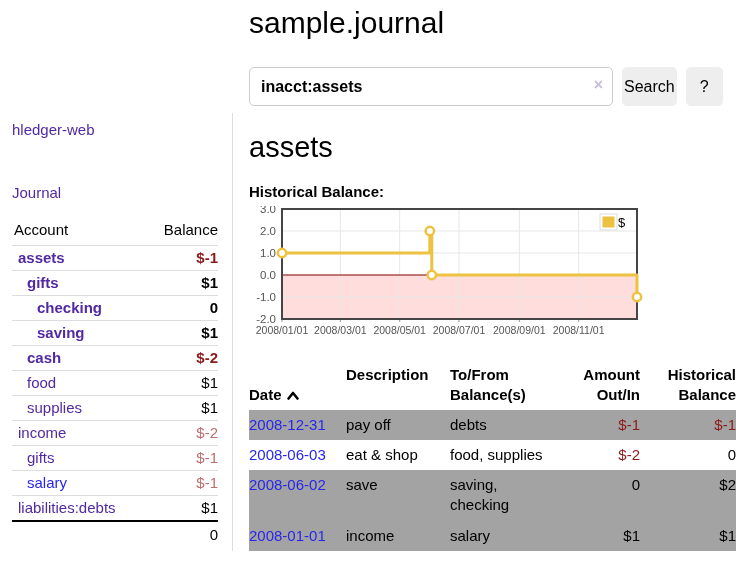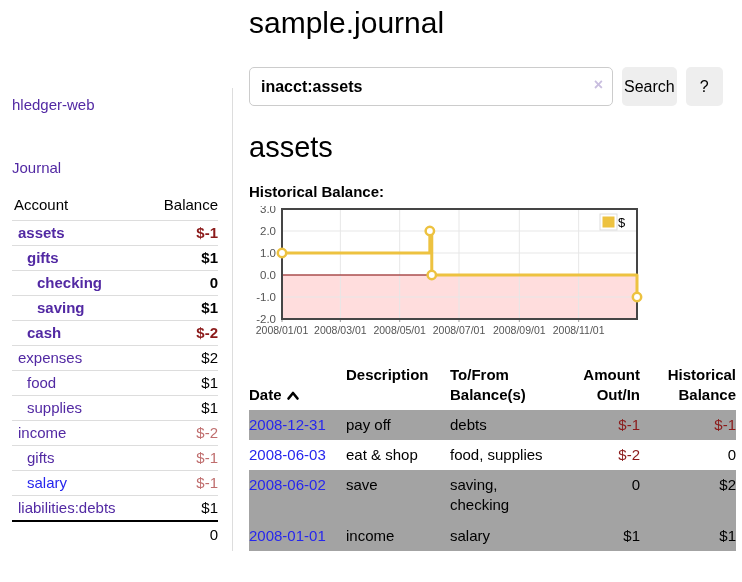--- a/index.html
+++ b/index.html
@@ -106,24 +106,20 @@
           <td class="lvl3"><a href="#" class="purple-link">checking</a></td>
           <td class="bal">0</td>
         </tr>
         <tr class="acct-row bold">
           <td class="lvl3"><a href="#" class="purple-link">saving</a></td>
           <td class="bal">$1</td>
         </tr>
         <tr class="acct-row bold">
           <td class="lvl2"><a href="#" class="purple-link">cash</a></td>
           <td class="bal neg">$-2</td>
-        </tr>
-        <tr class="acct-row">
-          <td class="lvl1"><a href="#" class="purple-link">expenses</a></td>
-          <td class="bal">$2</td>
         </tr>
         <tr class="acct-row">
           <td class="lvl2"><a href="#" class="purple-link">food</a></td>
           <td class="bal">$1</td>
         </tr>
         <tr class="acct-row">
           <td class="lvl2"><a href="#" class="purple-link">supplies</a></td>
           <td class="bal">$1</td>
         </tr>
         <tr class="acct-row">

